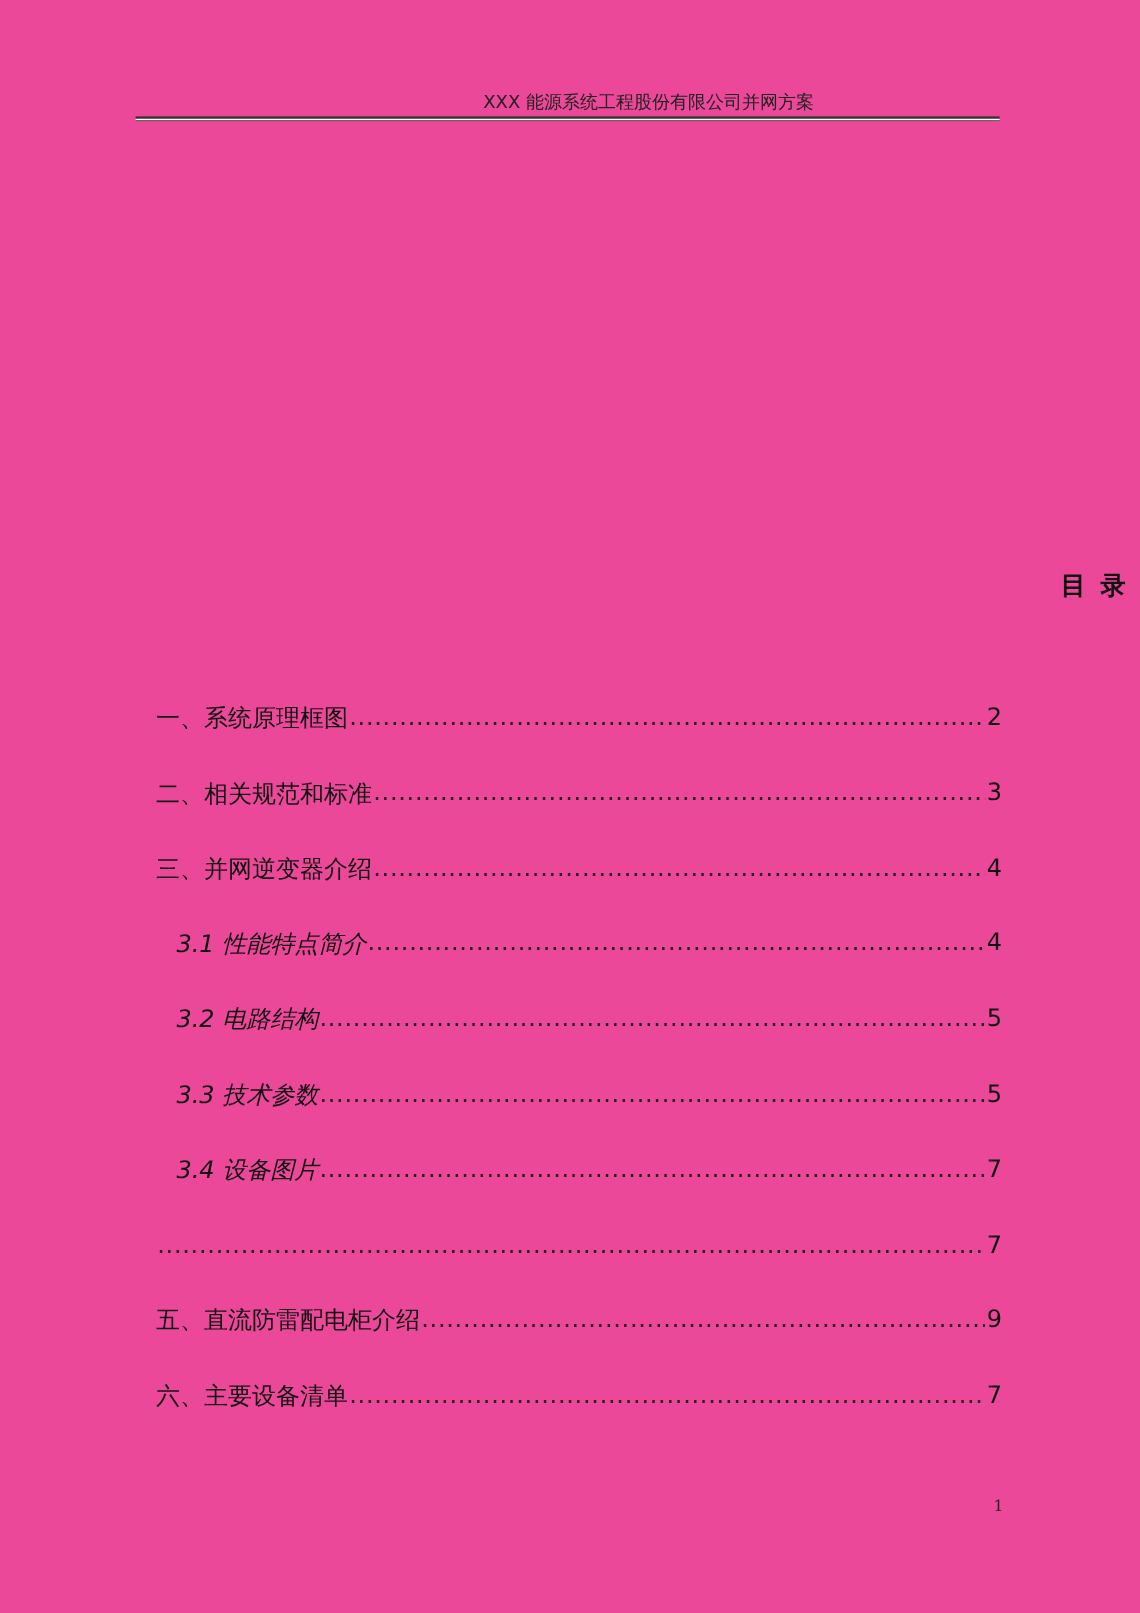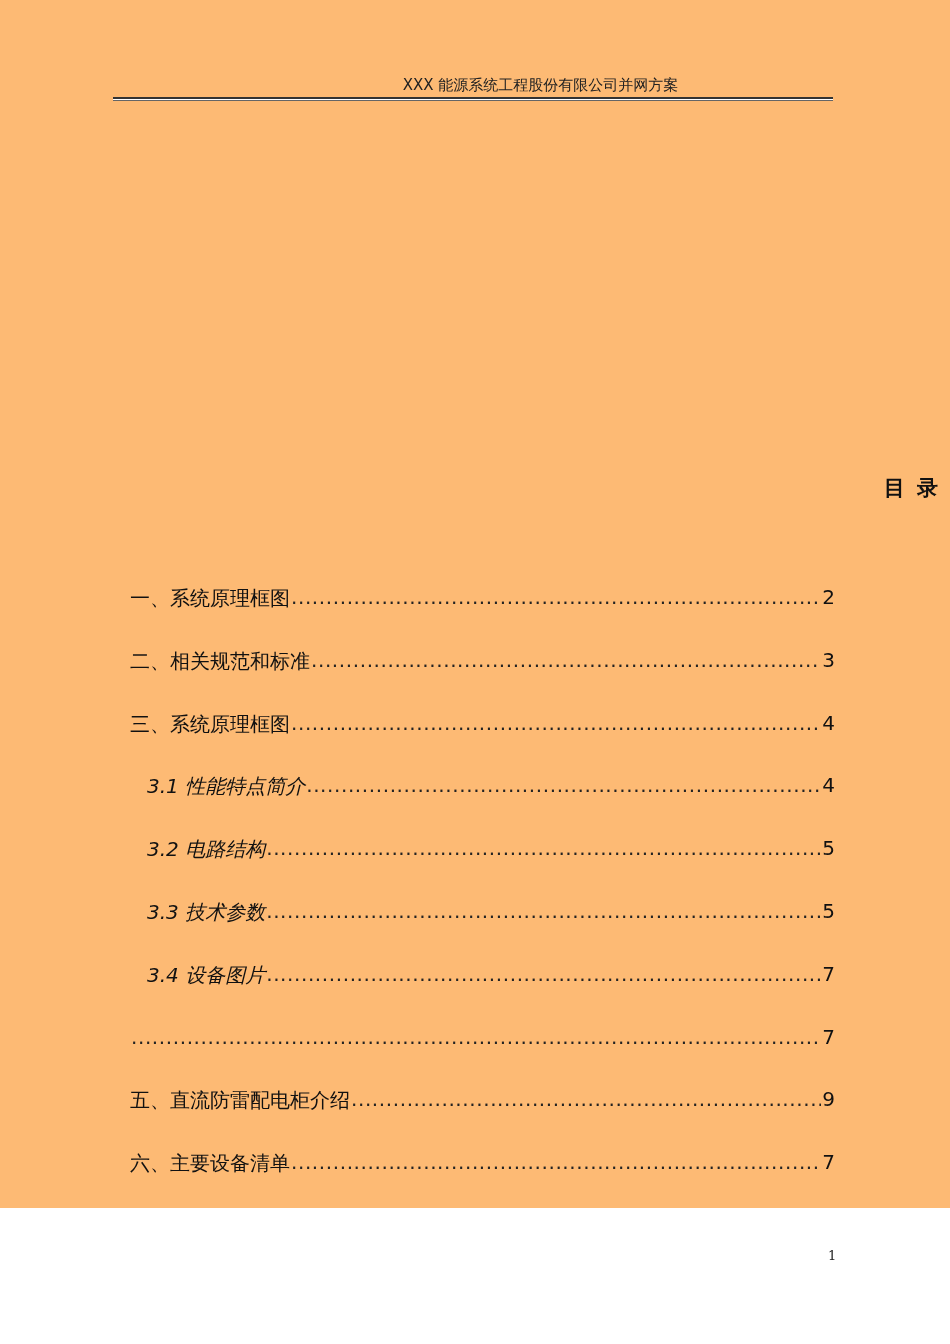--- a/index.html
+++ b/index.html
@@ -1,18 +1,18 @@
 <!DOCTYPE html>
 <html><head>
 <meta charset="utf-8">
 <style>
   html, body { margin: 0; padding: 0; background: #ffffff; }
   body { width: 950px; height: 1344px; position: relative; overflow: hidden;
          font-family: "DejaVu Sans", "Liberation Sans", sans-serif; color: #111; }
-  .page { position: absolute; left: 0; top: 0; width: 950px; height: 1208px; background: #fdba74; }
+  .page { position: absolute; left: 0; top: 0; width: 950px; height: 1344px; background: #ec4899; }
   .header-text { position: absolute; left: 113px; width: 720px; top: 76px; text-align: center;
                  font-size: 15px; color: #222; padding-left: 135px; box-sizing: border-box; }
   .header-rule { position: absolute; left: 113px; width: 720px; top: 97px; height: 5px; }
   .header-rule .thick { height: 2px; background: #333; }
   .header-rule .gap { height: 1px; background: #fff; }
   .header-rule .thin { height: 1px; background: #666; }
   .toc-title { position: absolute; left: 0; width: 950px; top: 474px; text-align: right;
                font-size: 21px; font-weight: bold; letter-spacing: 12px; box-sizing: border-box; }
   .toc { position: absolute; left: 130px; width: 705px; top: 585px; }
   .toc-row { display: flex; align-items: flex-start; height: 62.8px; font-size: 20px; white-space: nowrap; overflow: hidden; }
@@ -42,21 +42,21 @@
       <span class="label">一、系统原理框图 </span>
       <span class="leader"></span>
       <span class="page-num">2</span>
     </div>
     <div class="toc-row">
       <span class="label">二、相关规范和标准</span>
       <span class="leader"></span>
       <span class="page-num">3</span>
     </div>
     <div class="toc-row">
-      <span class="label">三、系统原理框图</span>
+      <span class="label">三、并网逆变器介绍</span>
       <span class="leader"></span>
       <span class="page-num">4</span>
     </div>
     <div class="toc-row sub">
       <span class="label">3.1 性能特点简介</span>
       <span class="leader"></span>
       <span class="page-num">4</span>
     </div>
     <div class="toc-row sub">
       <span class="label">3.2 电路结构</span>

